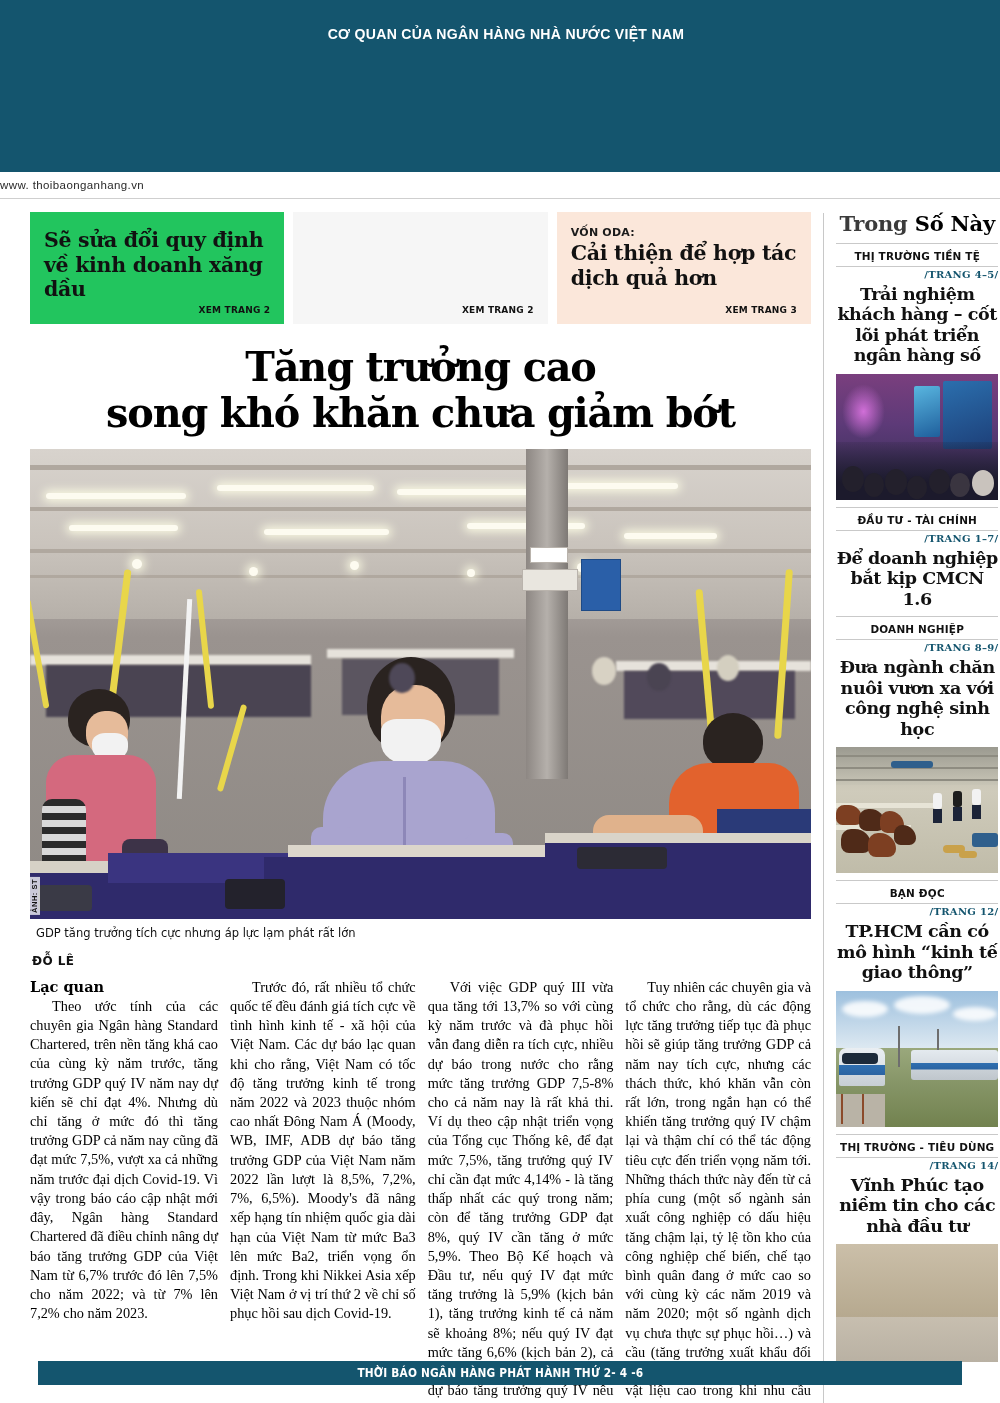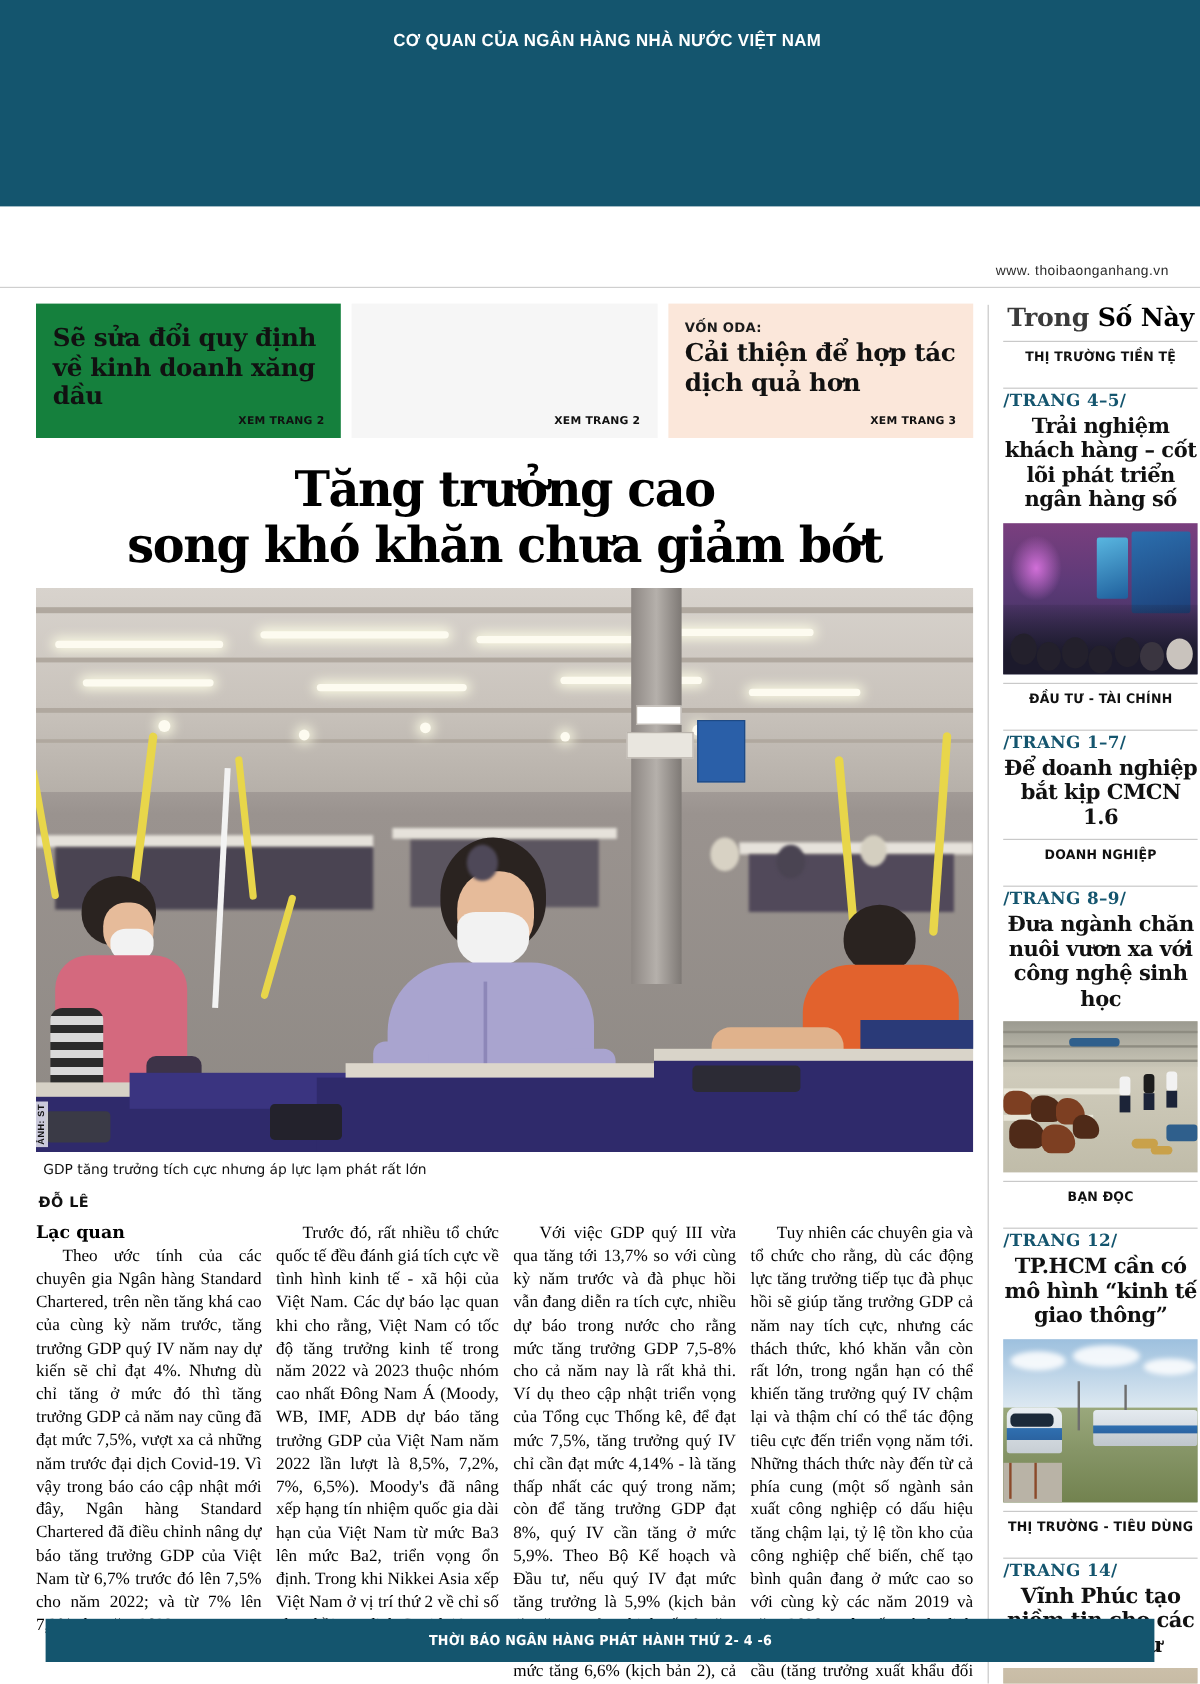--- a/index.html
+++ b/index.html
@@ -53,39 +53,38 @@
     font-size: 14.5px;
     font-weight: 700;
     letter-spacing: .3px;
     white-space: nowrap;
     transform: scaleX(0.97);
   }
 
   .website-bar {
     height: 27px;
     border-bottom: 1px solid #cfcfcf;
-    display: flex; align-items: center; justify-content: flex-end;
+    display: flex; align-items: center; 
     padding-right: 26px;
     font-size: 11.5px;
     color: #2a2a2a;
     letter-spacing: .4px;
-    margin-top: 41px;
   }
 
   
   .body-wrap { display: flex; padding: 0 22px 0 30px; }
   .left-col { flex: 0 0 793px; padding-right: 12px; }
   .divider-v { flex: 0 0 1px; background: #c8c8c8; margin: 14px 0 0 0; }
   .right-col { flex: 1 1 auto; padding-left: 12px; }
 
   
   .teasers { display: flex; gap: 9px; margin-top: 13px; }
   .teaser { flex: 1 1 0; padding: 14px 14px 9px 14px; min-height: 112px;
             display:flex; flex-direction: column; }
-  .teaser.t0 { background: #15803d; }
+  .teaser.t0 { background: #22c55e; }
   .teaser.t1 { background: #f6f6f6; }
   .teaser.t2 { background: #fbe7da; }
   .teaser .kicker {
     font-family: "DejaVu Sans", sans-serif;
     font-size: 11px; font-weight: 700; color:#1b1b1b;
     letter-spacing: .2px; margin-bottom: 2px;
   }
   .teaser h3 {
     font-family: "DejaVu Serif", serif;
     font-size: 20.5px; font-weight: 700; line-height: 1.20;
@@ -191,26 +190,26 @@
   .sb-item { margin-top: 2px; }
   .sb-rule { height:1px; background:#c9c9c9; margin: 7px 0 6px 0; }
   .sb-cat {
     text-align: center;
     font-family: "DejaVu Sans", sans-serif;
     font-size: 11px; font-weight: 700; color:#111; letter-spacing: .2px;
     white-space: nowrap;
     transform: scaleX(0.95);
   }
   .sb-page {
-    text-align:left;
-    font-family: "DejaVu Serif", serif;
-    font-size: 14px; font-weight: 700; color:#14556e;
+    text-align:right;
+    font-family: "DejaVu Serif", serif;
+    font-size: 10px; font-weight: 700; color:#14556e;
     letter-spacing: .3px;
     border-top: 1px solid #c9c9c9;
-    margin-top: 19px; padding-top: 2px;
+    margin-top: 3px; padding-top: 2px;
   }
   .sb-head {
     text-align: center;
     font-family: "DejaVu Serif", serif;
     font-weight: 700;
     font-size: 17.5px;
     line-height: 1.17;
     color:#111;
     letter-spacing: -.4px;
     margin-top: 4px;
@@ -272,21 +271,21 @@
   .p4 .pole { position:absolute; width:2px; background:#6e6e6e; }
 
   
   .p5 { height: 118px; background: linear-gradient(180deg,#d8cfc0 0%, #cfc6b6 40%, #b9b1a3 100%); }
   .p5 .wall { position:absolute; left:0; right:0; top:0; height:62%;
     background: linear-gradient(180deg,#cbbfa9,#b6a98f); }
 
   
   .footer {
     position: absolute; left: 38px; right: 38px; bottom: 18px;
-    height: 36px; background: #14556e;
+    height: 24px; background: #14556e;
     display:flex; align-items:center; justify-content:center;
   }
   .footer span {
     color:#fff;
     font-family:"DejaVu Sans", sans-serif;
     font-size: 11.5px; font-weight:700; letter-spacing:.2px;
     transform: scaleX(0.92);
   }
 </style>
 </head>

